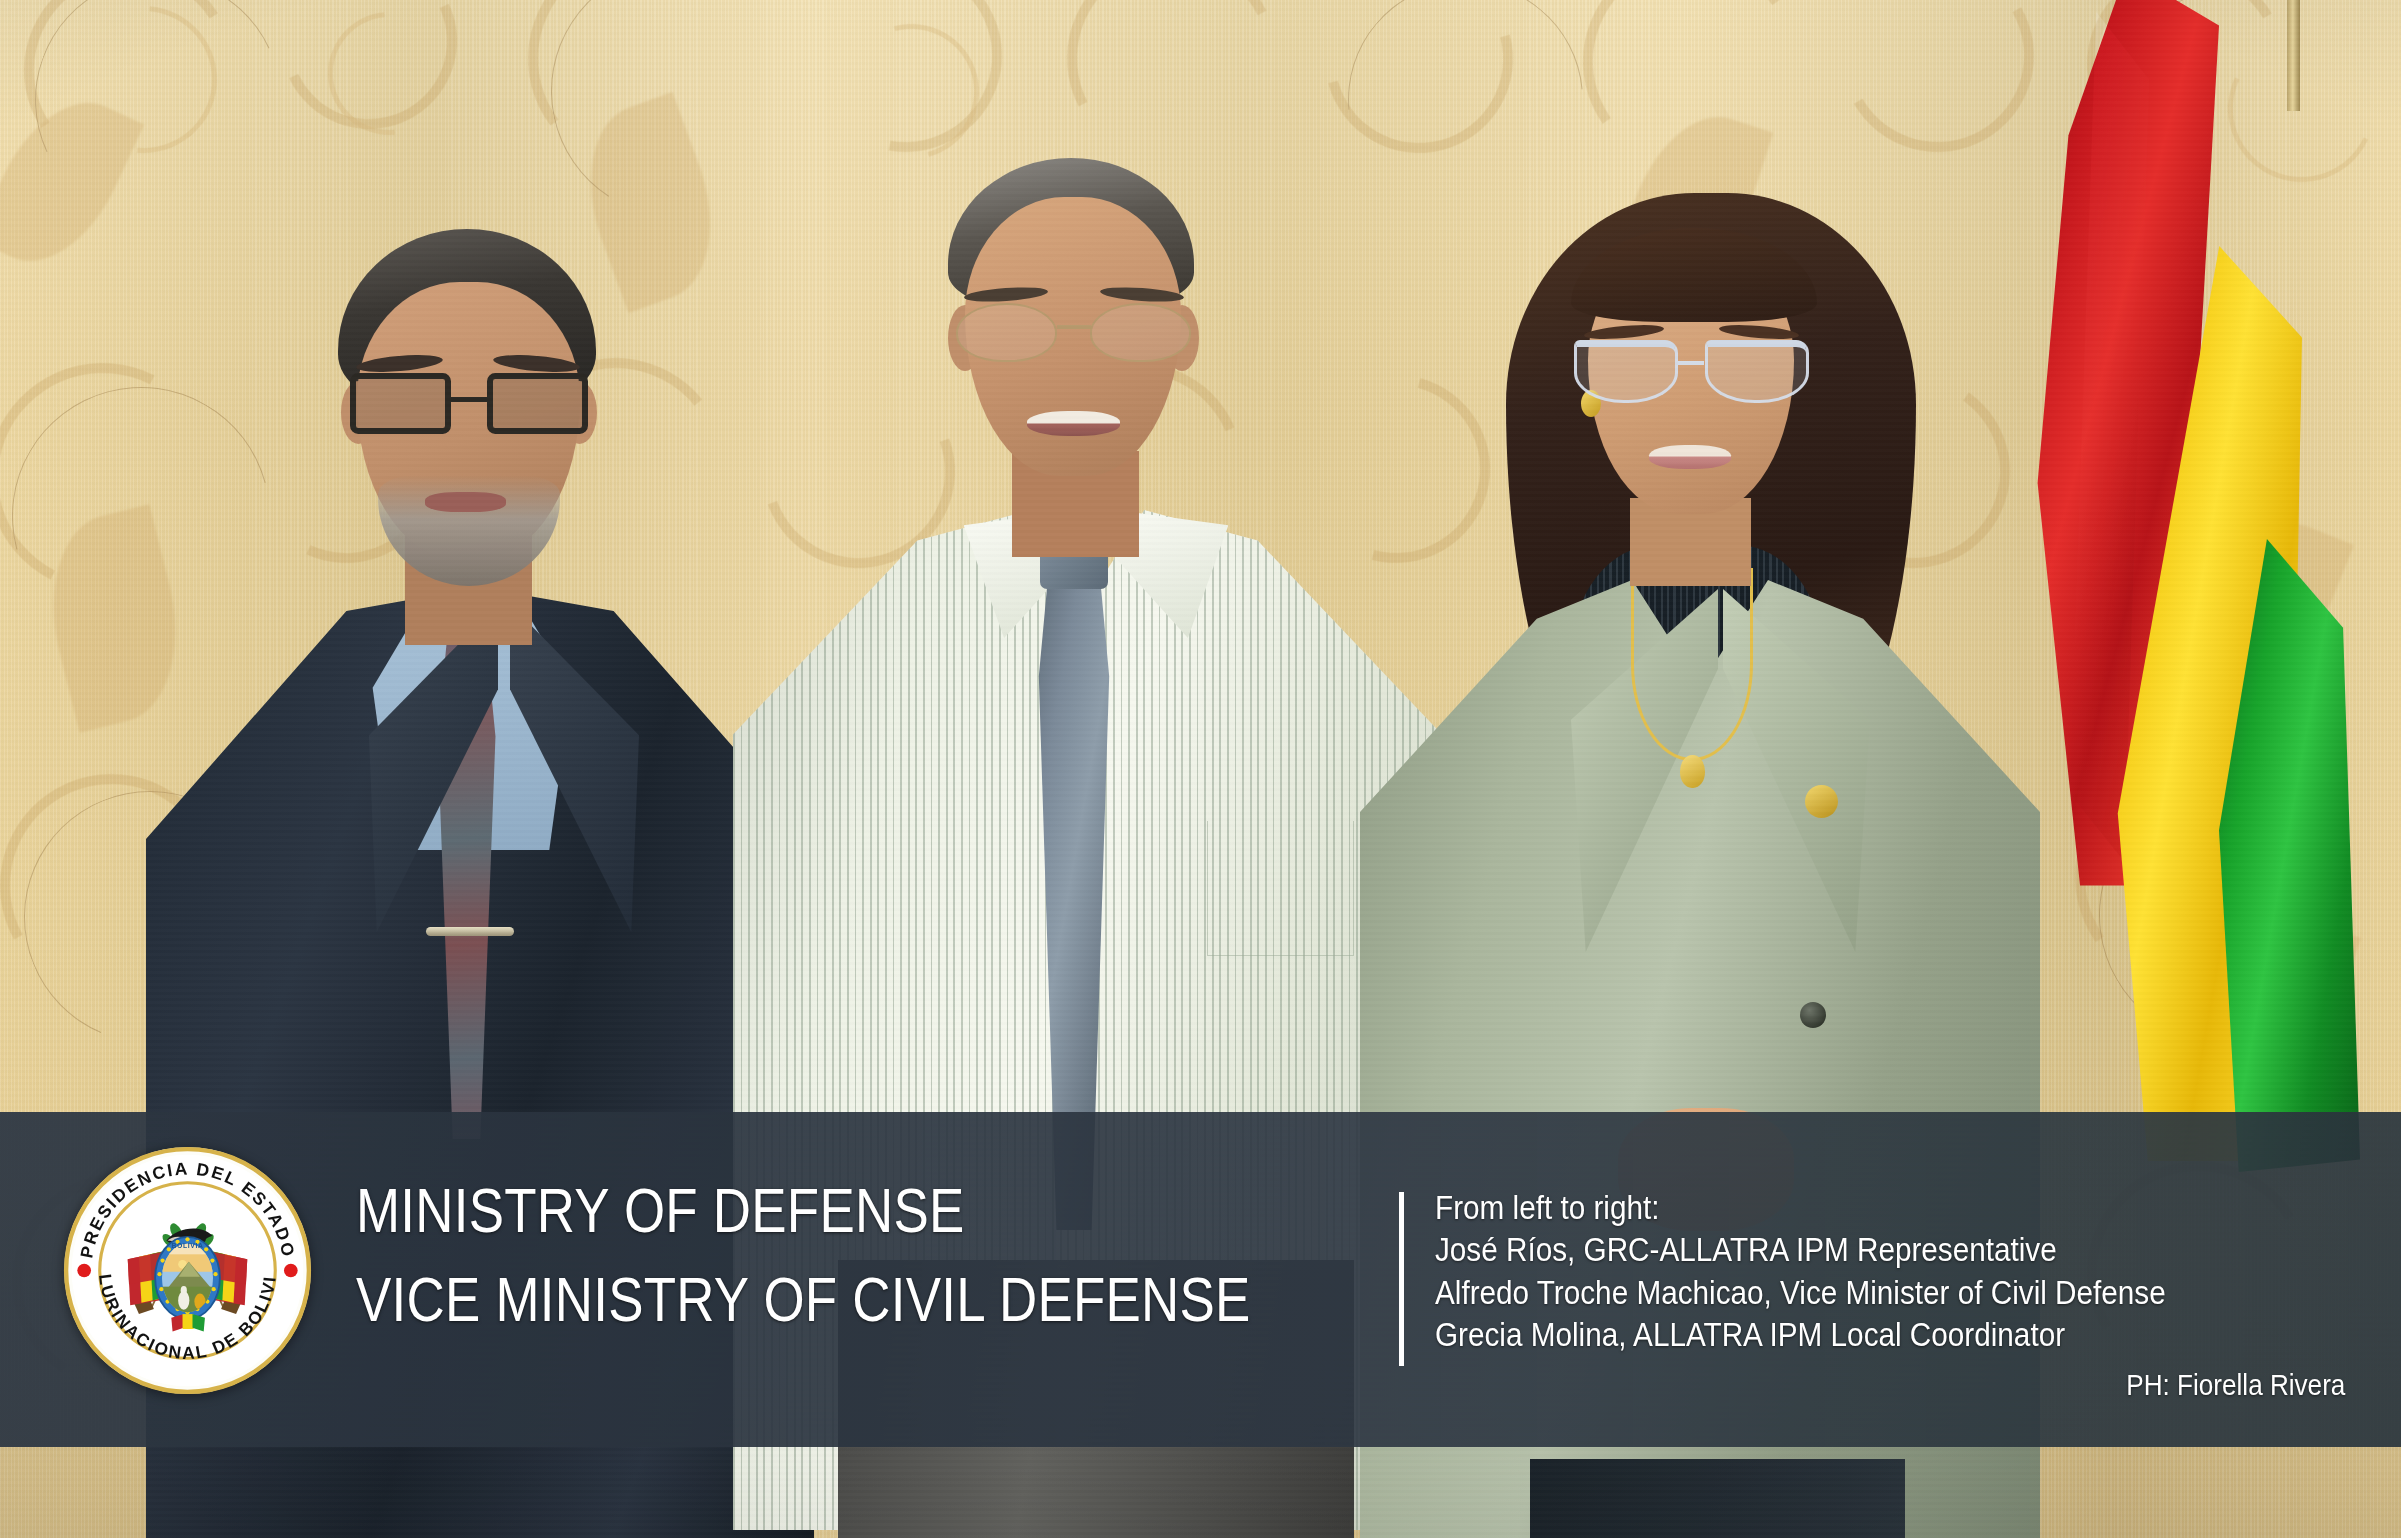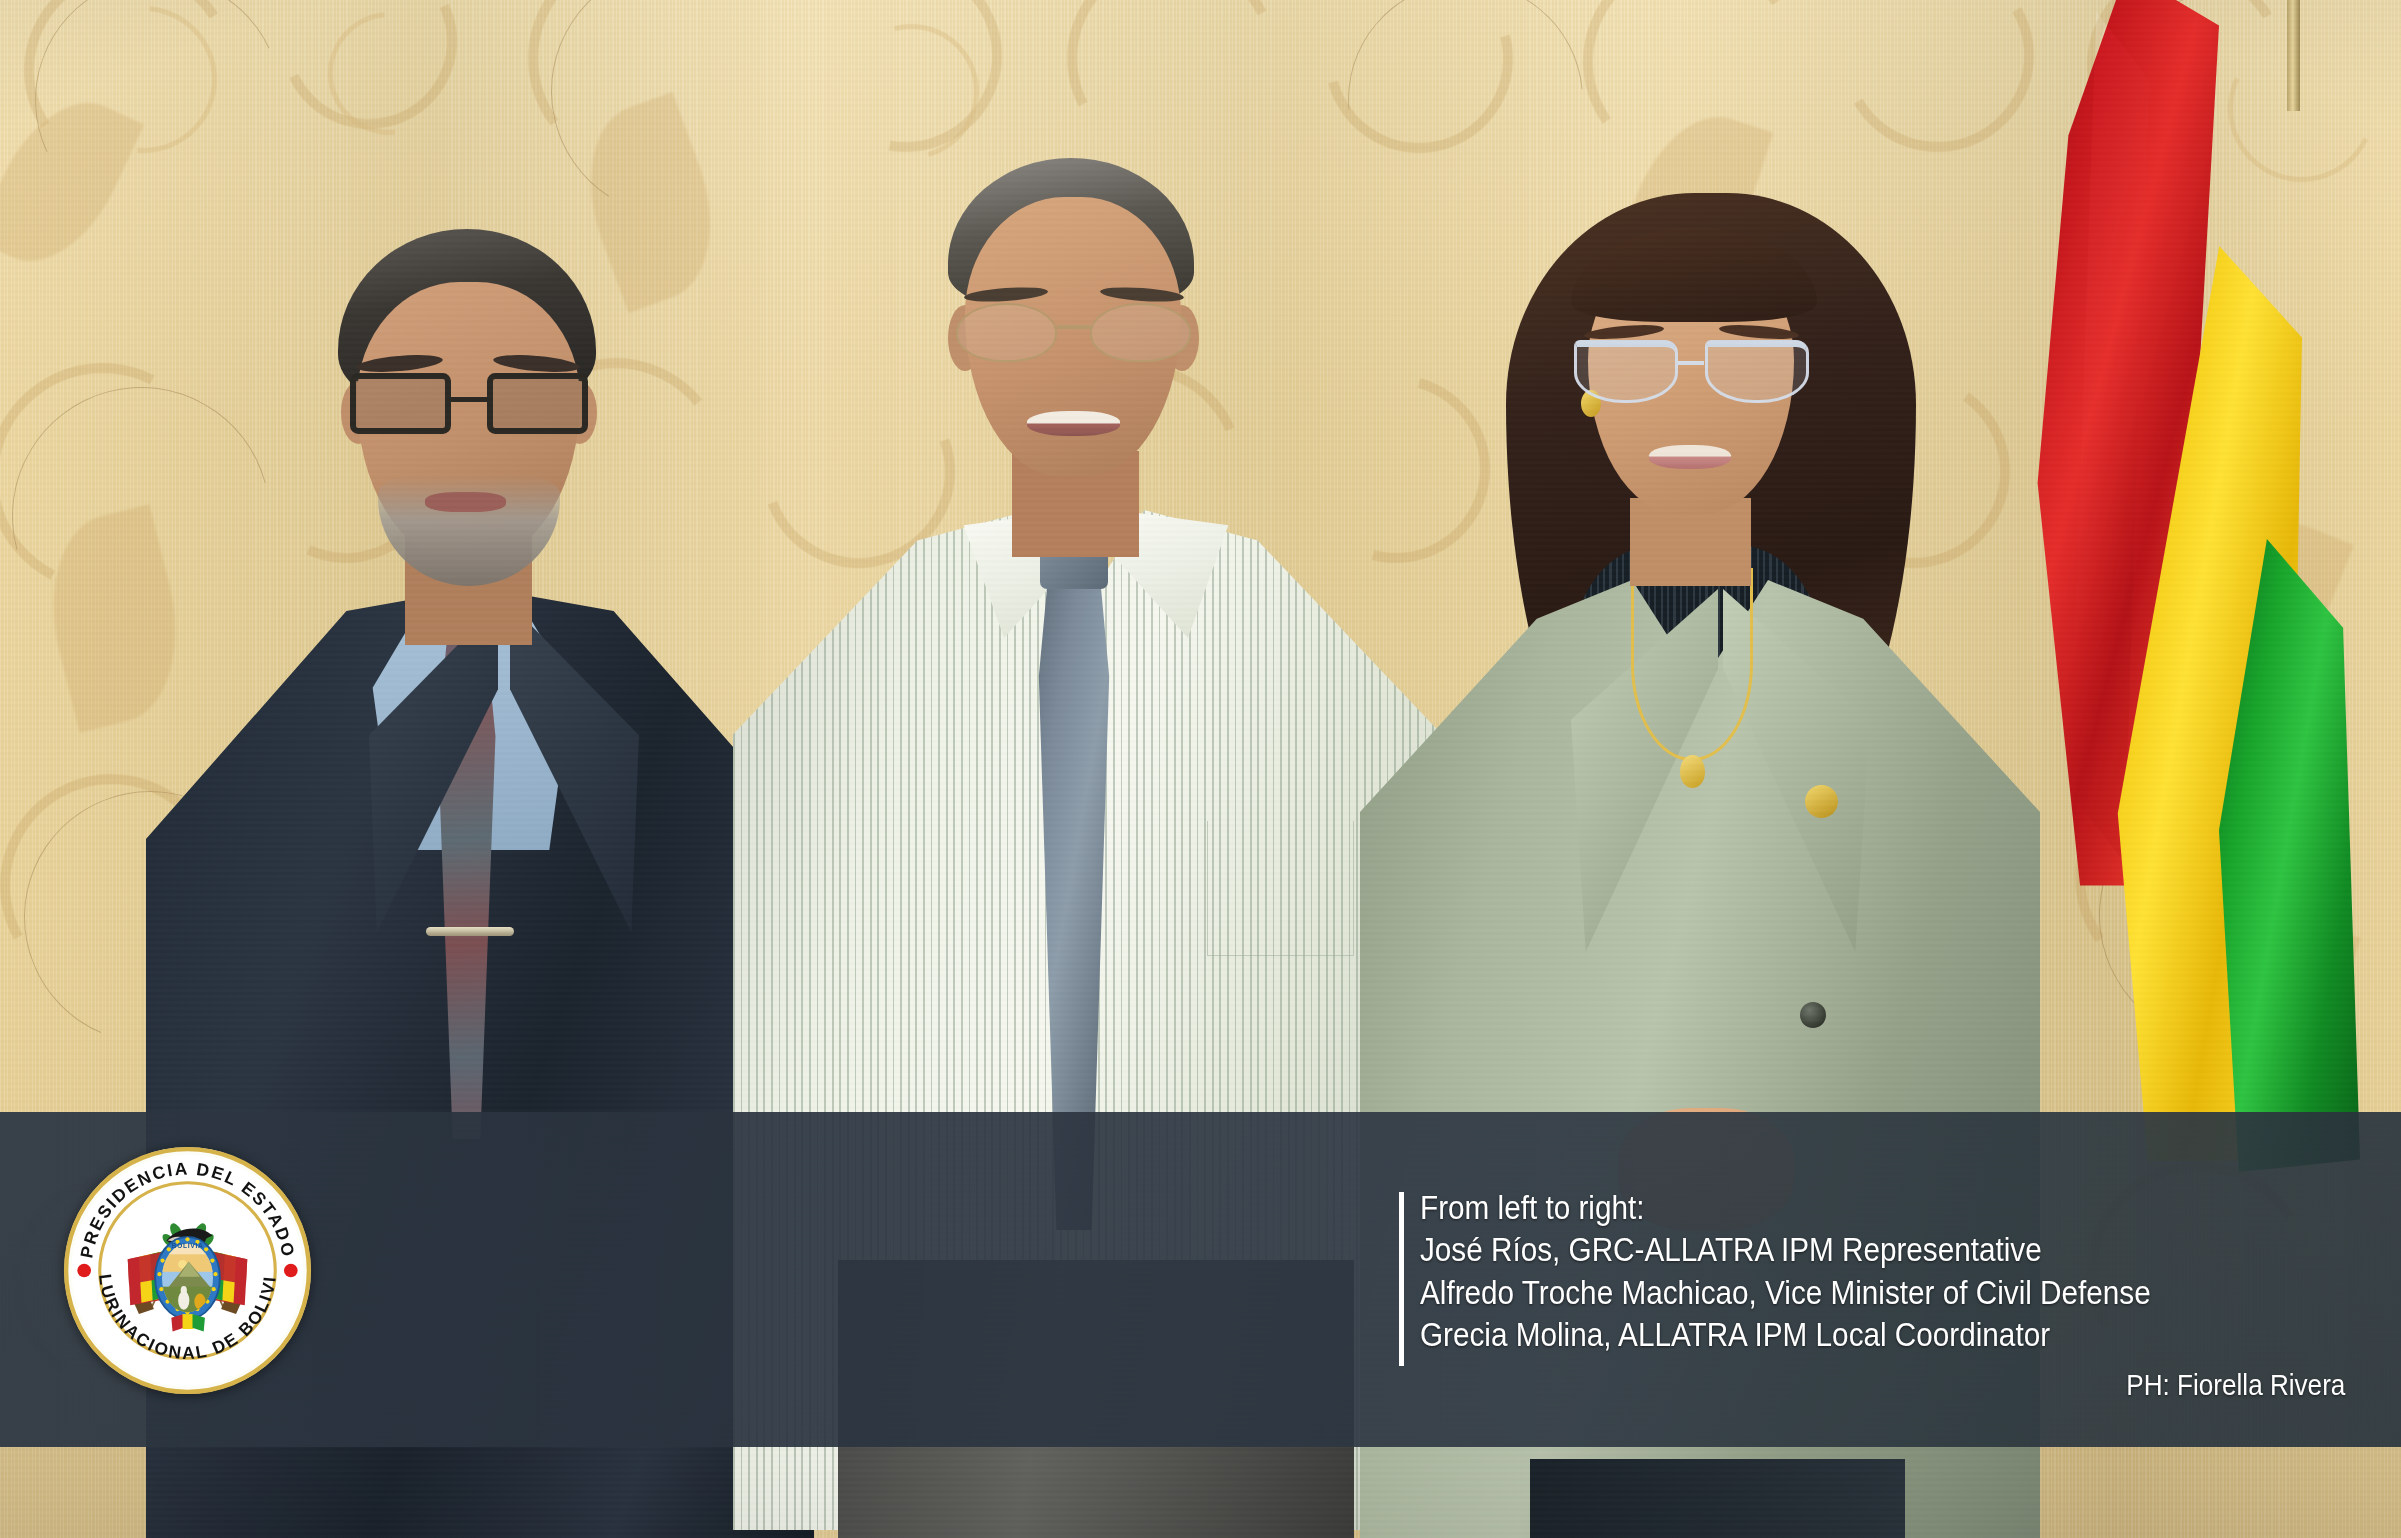--- a/index.html
+++ b/index.html
@@ -247,21 +247,21 @@
   .titles .tline{
     color:#fff;font-weight:400;font-size:63px;line-height:1.42;
     letter-spacing:0.3px;white-space:nowrap;
     font-family:"Liberation Sans Narrow","Liberation Sans","DejaVu Sans Condensed",sans-serif;
     transform:scaleX(.84);transform-origin:left center;
     text-shadow:0 1.2px 3.5px rgba(0,0,0,.65);
   }
 
   .credits{position:absolute;left:1399px;top:75px;width:915px;}
   .credits .rule{position:absolute;left:0;top:4.7px;width:5.3px;height:174px;background:#fff;}
-  .credits .clines{margin-left:21px;}
+  .credits .clines{margin-left:36px;}
   .credits .cline{
     color:#fff;font-size:33px;line-height:1.285;white-space:nowrap;
     font-family:"Liberation Sans Narrow","Liberation Sans","DejaVu Sans Condensed",sans-serif;
     transform:scaleX(.9);transform-origin:left center;
     text-shadow:0 1.2px 2.9px rgba(0,0,0,.6);
   }
   .ph{
     position:absolute;right:56px;top:257px;color:#fff;font-size:29px;
     font-family:"Liberation Sans Narrow","Liberation Sans","DejaVu Sans Condensed",sans-serif;
     transform:scaleX(.9);transform-origin:right center;
@@ -527,20 +527,24 @@
 
           <g>
             <path d="M-26,72 L-6,66 L-6,88 L-24,94 Z" fill="#c1272d"></path>
             <path d="M-8,66 L10,66 L10,90 L-8,90 Z" fill="#f5d417"></path>
             <path d="M8,66 L28,72 L26,94 L8,88 Z" fill="#1f9c35"></path>
           </g>
         </g>
       </svg>
     </div>
 
+    <div class="titles">
+      <div class="tline">MINISTRY OF DEFENSE</div>
+      <div class="tline">VICE MINISTRY OF CIVIL DEFENSE</div>
+    </div>
 
     <div class="credits">
       <div class="rule"></div>
       <div class="clines">
         <div class="cline">From left to right:</div>
         <div class="cline">José Ríos, GRC-ALLATRA IPM Representative</div>
         <div class="cline">Alfredo Troche Machicao, Vice Minister of Civil Defense</div>
         <div class="cline">Grecia Molina, ALLATRA IPM Local Coordinator</div>
       </div>
     </div>

